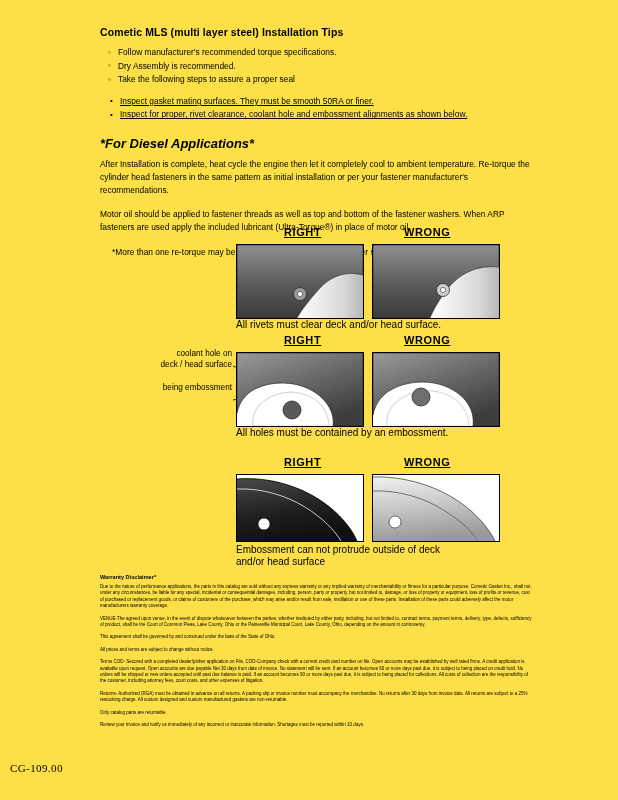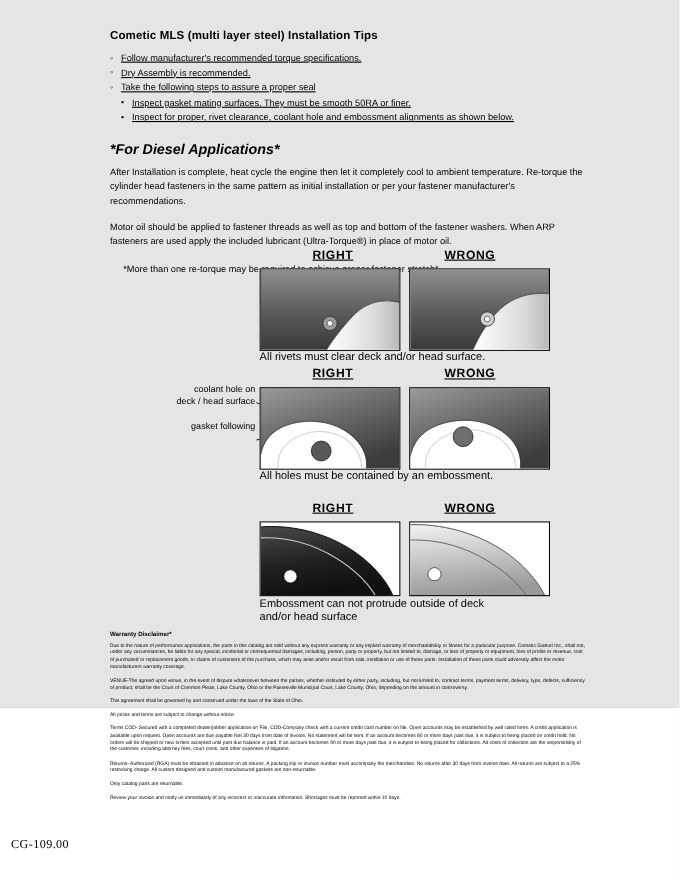--- a/index.html
+++ b/index.html
@@ -12,40 +12,39 @@
     height: 800px;
     position: relative;
     font-family: "Liberation Sans", sans-serif;
     color: #000000;
     overflow: hidden;
   }
   .page {
     position: absolute;
     left: 0; top: 0;
     width: 618px;
-    height: 644px;
-    background: #e5e5e5;
+    height: 800px;
+    background: #fde047;
   }
   .content {
     position: absolute;
     left: 100px;
     top: 26px;
     width: 430px;
   }
   h1.title {
     font-size: 10.5px;
     font-weight: bold;
     margin: 0 0 8px 0;
     letter-spacing: 0.1px;
   }
   ul.bullets {
     list-style: none;
-    margin: 0;
+    margin: 8px;
     padding: 0;
-    text-decoration: underline;
   }
   ul.bullets > li {
     font-size: 8.4px;
     line-height: 13.6px;
     position: relative;
     padding-left: 10px;
   }
   ul.bullets > li::before {
     content: "\25E6";
     position: absolute;
@@ -233,21 +232,21 @@
 
       <div class="caption" style="left:236px; top:93px; width:340px;">All rivets must clear deck and/or head surface.</div>
     </div>
 
     <div class="figrow" style="height:110px; margin-top:10px;">
       <div class="figlabel" style="left:284px; top:0px;">RIGHT</div>
       <div class="figlabel" style="left:404px; top:0px;">WRONG</div>
 
       <div class="callout" style="left:108px; top:14px; width:124px; white-space:pre-line;"><span>coolant hole on
 deck / head surface</span></div>
-      <div class="callout" style="left:100px; top:48px; width:132px;"><span>gasket following</span></div>
+      <div class="callout" style="left:100px; top:48px; width:132px;"><span>being embossment</span></div>
 
       <svg style="position:absolute; left:230px; top:14px;" width="70" height="60" viewBox="0 0 70 60">
         <path d="M3,18 L32,30" stroke="#000" stroke-width="0.8" fill="none"></path>
         <path d="M3,52 L48,42" stroke="#000" stroke-width="0.8" fill="none"></path>
       </svg>
 
       <div class="panel" style="left:236px; top:18px; width:126px; height:73px;">
         <svg width="126" height="73" viewBox="0 0 126 73">
           <defs>
             <linearGradient id="g3a" x1="0" y1="0" x2="0.6" y2="1">

